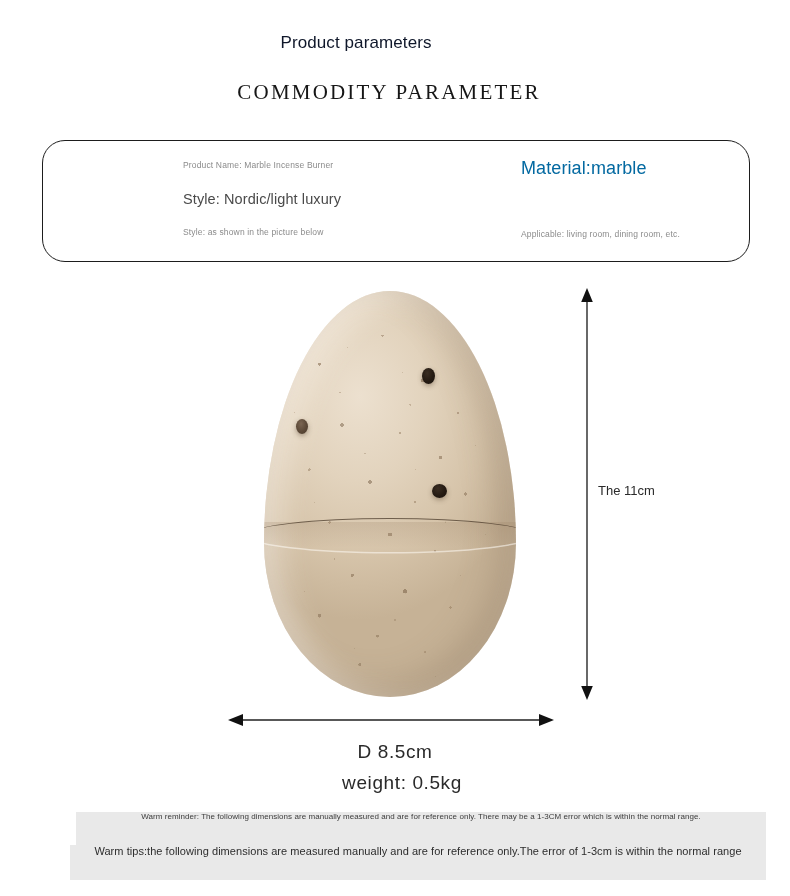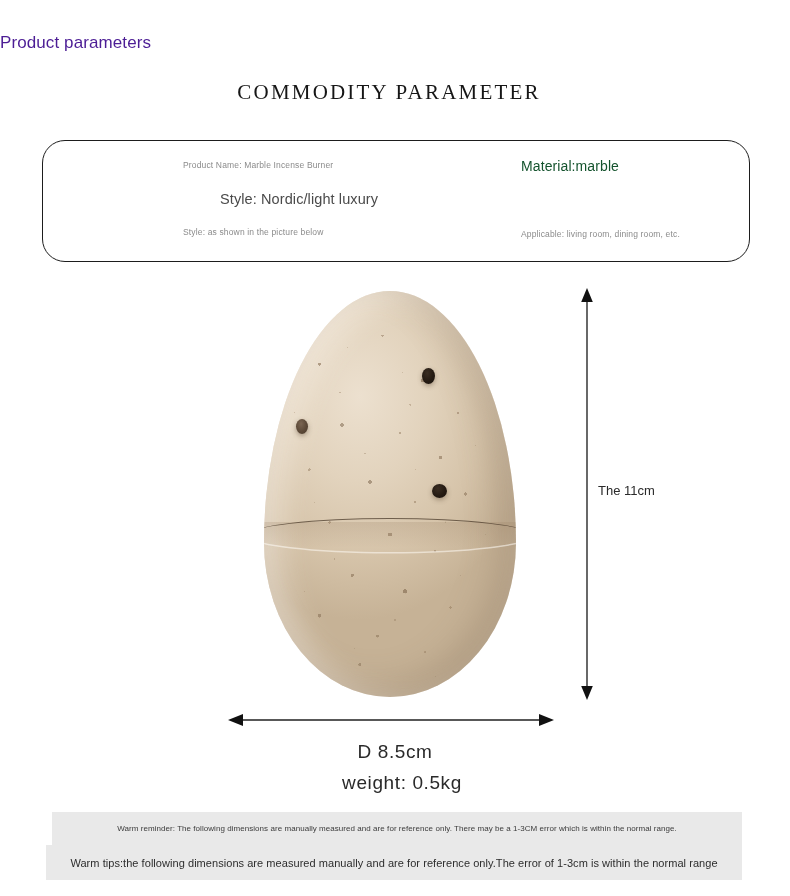--- a/index.html
+++ b/index.html
@@ -15,24 +15,24 @@
     position: relative;
     overflow: hidden;
     font-family: "Liberation Sans", sans-serif;
     color: #222;
   }
 
   
   .title-main {
     position: absolute;
     top: 33px; left: 0; width: 712px;
-    text-align: left;
+    text-align: center;
     font-size: 17px;
     font-weight: 400;
-    color: #4c1d95;
+    color: #0f172a;
     letter-spacing: .1px;
   }
   .title-sub {
     position: absolute;
     top: 80px; left: 0; width: 778px;
     text-align: center;
     font-family: "Liberation Serif", serif;
     font-size: 21px;
     font-weight: 400;
     color: #161616;
@@ -62,27 +62,27 @@
     color: #8b8b8b;
     letter-spacing: .15px;
   }
   
   .p-large {
     font-size: 14.5px;
     color: #4a4a4a;
     letter-spacing: .1px;
   }
   .r1 { top: 19px; }
-  .r2 { top: 50px; margin-left: 37px; }
+  .r2 { top: 50px; }
   .r3 { top: 86px; }
   .right .r1 { top: 17px; }
   .right .r2 { top: 49px; }
   .right .r3 { top: 88px; }
   .right .p-large { color: #515151; font-size: 15.5px; }
-  .right .r1.p-large { font-size: 14px; color: #14532d; }
+  .right .r1.p-large { font-size: 18px; color: #0369a1; }
 
   
   .product-stage {
     position: absolute;
     left: 264px; top: 291px;
     width: 252px; height: 406px;
   }
   .egg {
     position: absolute;
     inset: 0;
@@ -200,22 +200,22 @@
     color: #2a2a2a;
     letter-spacing: .6px;
     padding-left: 14px;
   }
 
   
   .warn-band {
     position: absolute;
     background: #e9e9e9;
     display: flex;
-    align-items: center;
     justify-content: center;
+    margin-left: 24px;
   }
   .warn-band.top {
     left: 52px; top: 812px;
     width: 690px; height: 33px;
   }
   .warn-band.bottom {
     left: 46px; top: 845px;
     width: 696px; height: 35px;
   }
   .warn-text-small {

